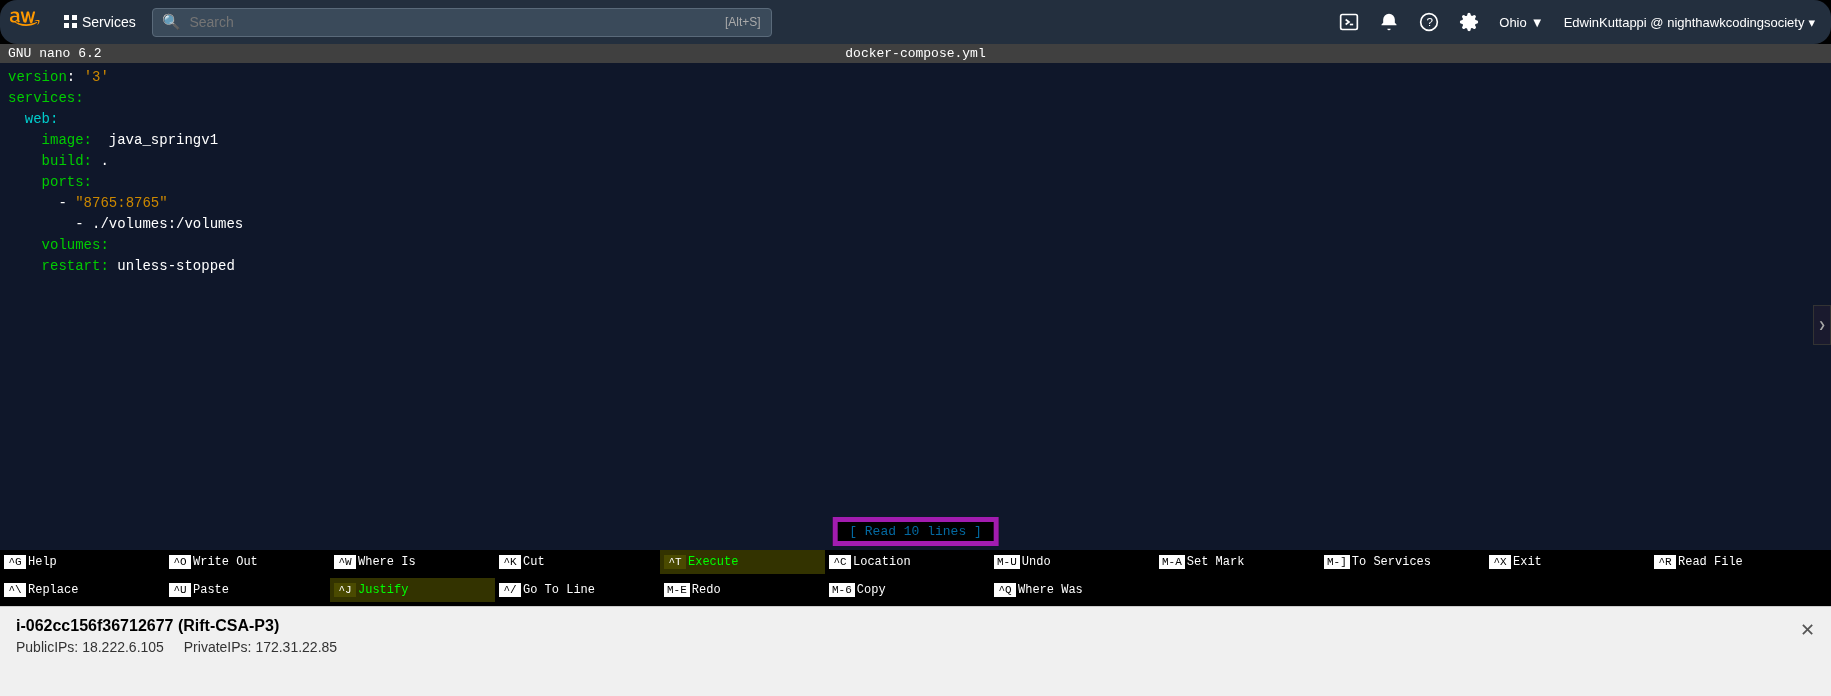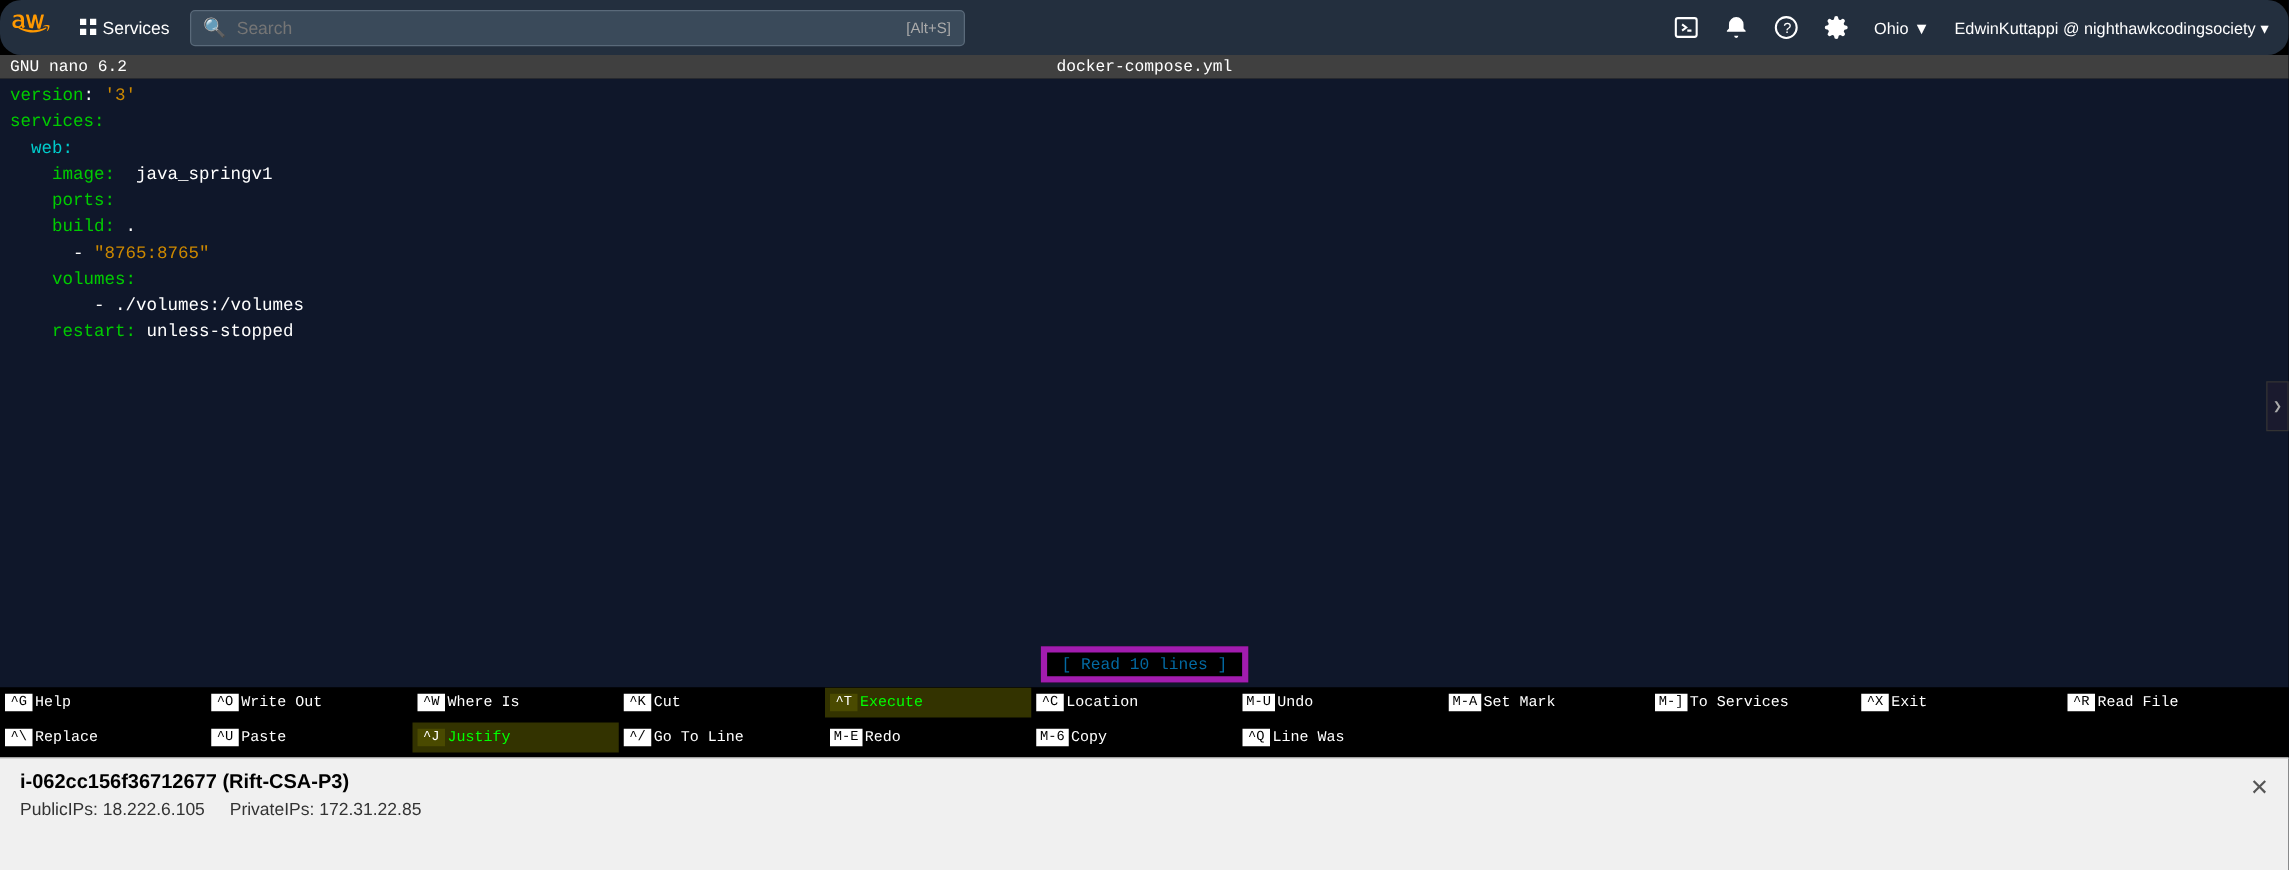--- a/index.html
+++ b/index.html
@@ -323,25 +323,25 @@
       <span>GNU nano 6.2</span>
       <span style="position:absolute;left:50%;transform:translateX(-50%);">docker-compose.yml</span>
       <span></span>
     </div>
 
     <div id="code-area">
       <span class="line"><span style="color:#00cc00;">version</span><span style="color:#fff;">: </span><span style="color:#cc8800;">'3'</span></span>
       <span class="line"><span style="color:#00cc00;">services:</span></span>
       <span class="line"><span style="color:#00cccc;">  web:</span></span>
       <span class="line"><span style="color:#00cc00;">    image:</span><span style="color:#fff;">  java_springv1</span></span>
+      <span class="line"><span style="color:#00cc00;">    build:</span><span style="color:#fff;"> .</span></span>
       <span class="line"><span style="color:#00cc00;">    ports:</span></span>
-      <span class="line"><span style="color:#00cc00;">    build:</span><span style="color:#fff;"> .</span></span>
       <span class="line"><span style="color:#fff;">      - </span><span style="color:#cc8800;">"8765:8765"</span></span>
+      <span class="line"><span style="color:#fff;">        - ./volumes:/volumes</span></span>
       <span class="line"><span style="color:#00cc00;">    volumes:</span></span>
-      <span class="line"><span style="color:#fff;">        - ./volumes:/volumes</span></span>
       <span class="line"><span style="color:#00cc00;">    restart:</span><span style="color:#fff;"> unless-stopped</span></span>
     </div>
 
     <div class="nano-read-msg">[ Read 10 lines ]</div>
 
     <div id="right-edge-btn">❯</div>
 
     <div id="nano-bottom">
 
       <div class="nano-cmd">
@@ -408,21 +408,21 @@
       <div class="nano-cmd">
         <span class="nano-key">M-E</span>
         <span class="nano-label"> Redo</span>
       </div>
       <div class="nano-cmd">
         <span class="nano-key">M-6</span>
         <span class="nano-label"> Copy</span>
       </div>
       <div class="nano-cmd">
         <span class="nano-key">^Q</span>
-        <span class="nano-label"> Line Was</span>
+        <span class="nano-label"> Where Was</span>
       </div>
     </div>
   </div>
 
   <div id="instance-bar">
     <div id="instance-id">i-062cc156f36712677 (Rift-CSA-P3)</div>
     <div id="instance-ips">
       <span>PublicIPs:</span>
       <span style="margin-right:16px;">18.222.6.105</span>
       <span>PrivateIPs:</span>

